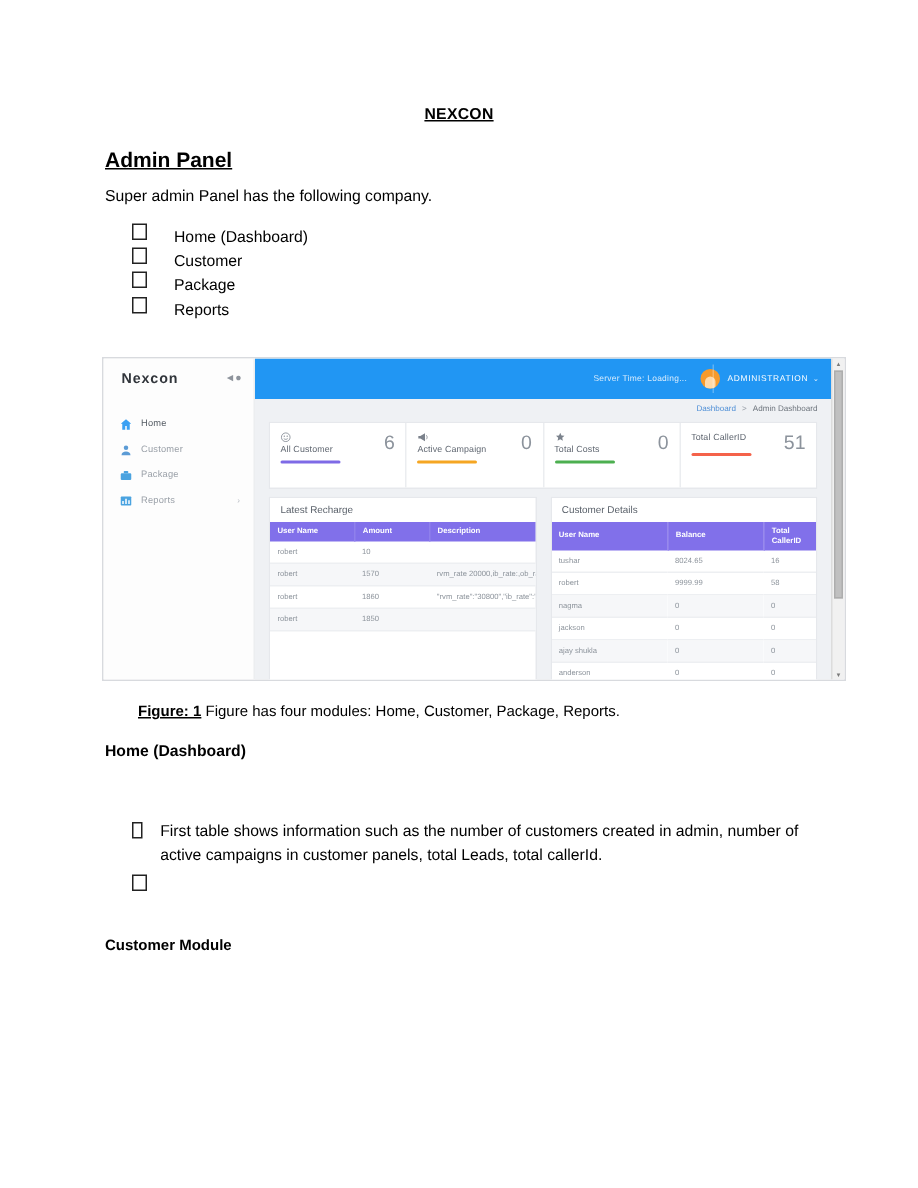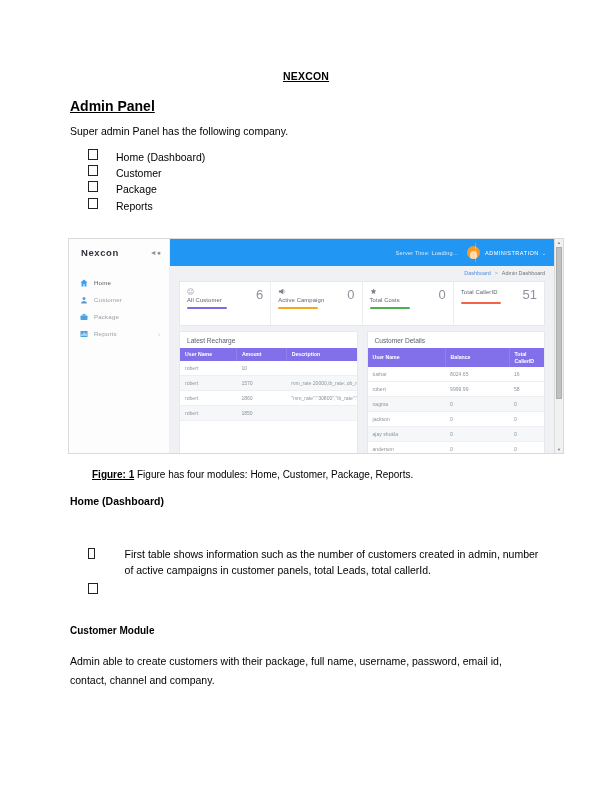--- a/index.html
+++ b/index.html
@@ -57,21 +57,21 @@
     position:absolute;left:77px;top:523px;font-size:10.5px;
   }
   .bullets2{
     position:absolute;left:70px;top:546px;width:470px;
   }
   .b2-item{display:flex;align-items:flex-start;margin-bottom:2.5px;}
   .b2-bullet{
     display:inline-block;width:8px;height:9px;border:1px solid #222;
     margin-left:18px;position:relative;top:2px;
   }
-  .b2-text{margin-left:30px;font-size:10.5px;line-height:16.3px;}
+  .b2-text{margin-left:12px;font-size:10.5px;line-height:16.3px;}
   .h-cust{
     position:absolute;left:70px;top:625px;font-size:10px;font-weight:bold;
   }
   .p-cust{
     position:absolute;left:70px;top:652px;width:470px;font-size:10.5px;line-height:19px;
   }
 
   
   .shot{
     position:absolute;left:68px;top:238px;width:496px;height:216px;
@@ -466,15 +466,14 @@
     <div class="b2-item">
       <span class="b2-bullet"></span>
       <span class="b2-text">First table shows information such as the number of customers created in admin, number of active campaigns in customer panels, total Leads, total callerId.</span>
     </div>
     <div class="b2-item">
       <span class="b2-bullet"></span>
     </div>
   </div>
 
   <div class="h-cust">Customer Module</div>
-  <div class="p-cust">Admin able to create customers with their package, full name, username, password, email id, contact, channel and company.</div>
 
 </div>
 
 </body></html>

